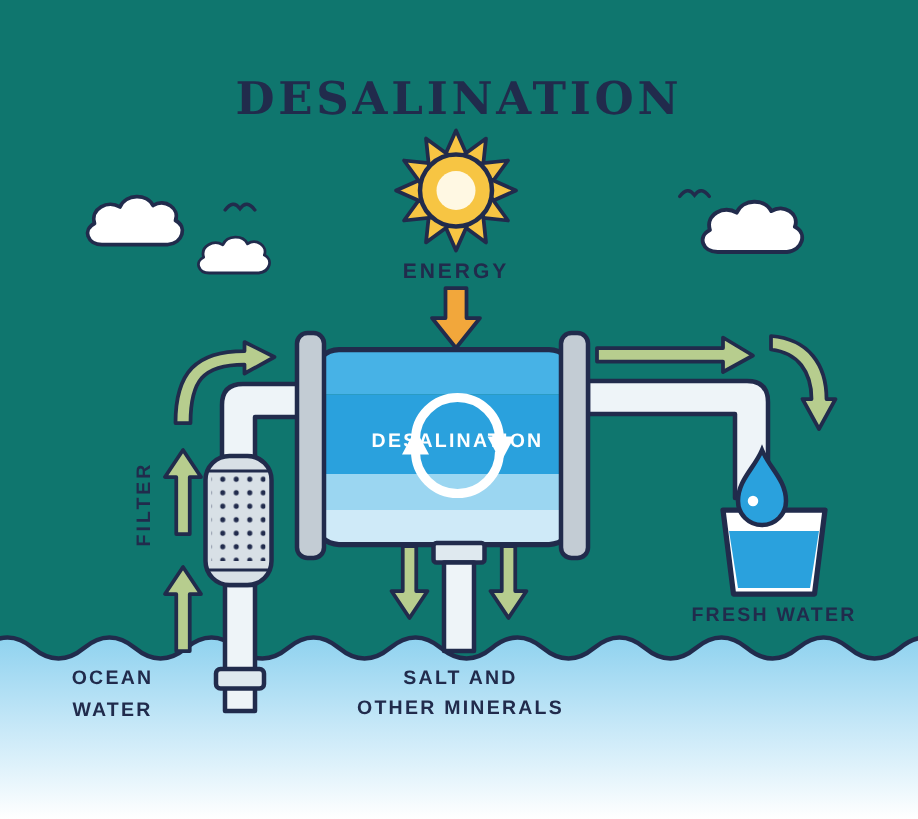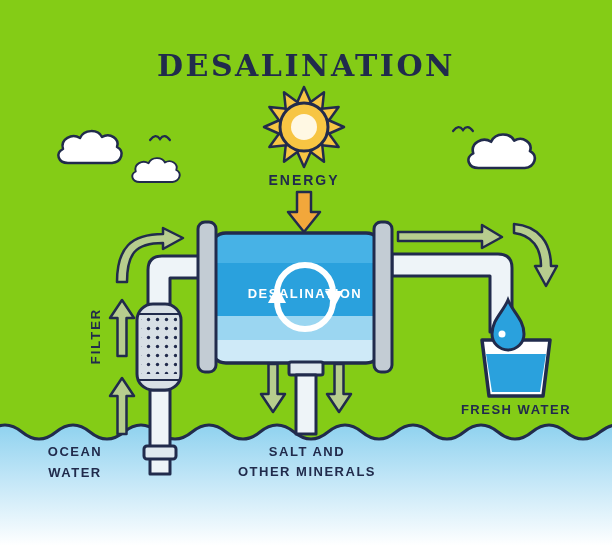--- a/index.html
+++ b/index.html
@@ -1,19 +1,19 @@
 <!DOCTYPE html>
 <html><head>
 <meta charset="utf-8">
 <style>
   html,body{margin:0;padding:0;background:#ffffff;}
   .canvas{
     position:relative;
     width:612px;height:546px;
-    background:#84cc16;
+    background:#0f766e;
     overflow:hidden;
     font-family:"Liberation Sans", sans-serif;
   }
   svg{display:block;}
   text{user-select:none;}
   .lbl{
     font-family:"Liberation Sans", sans-serif;
     font-weight:bold;
     fill:#212b4c;
   }

